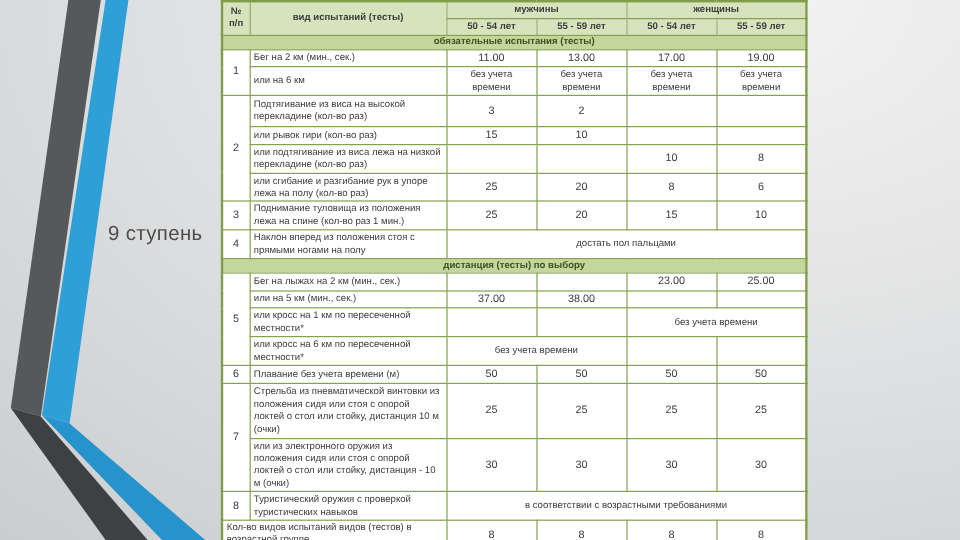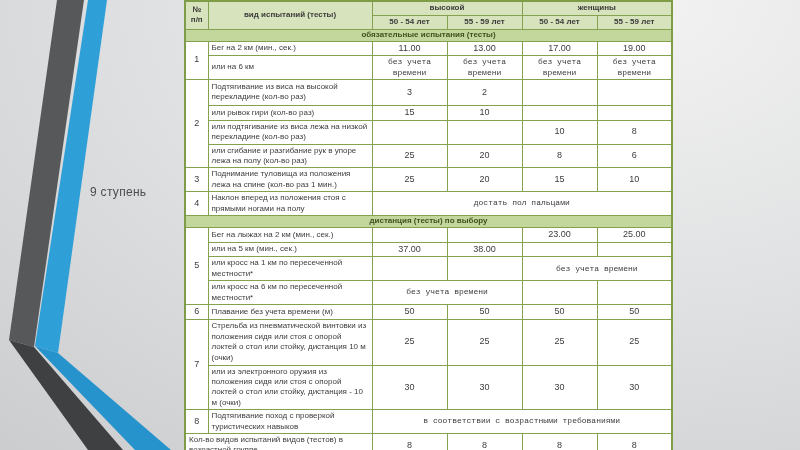--- a/index.html
+++ b/index.html
@@ -4,41 +4,41 @@
 <style>
   html,body{margin:0;padding:0;}
   body{
     width:800px;height:450px;overflow:hidden;position:relative;
     font-family:"Liberation Sans",sans-serif;
     background:radial-gradient(130% 150% at 78% 0%, #f3f3f3 0%, #e0e1e2 45%, #c6c8ca 100%);
   }
   .ribbon{position:absolute;left:0;top:0;pointer-events:none;}
   .stage-label{
     position:absolute;left:90px;top:185px;width:80px;
-    font-size:12px;color:#4d4d4d;letter-spacing:.3px;white-space:nowrap;
+    font-size:17px;color:#4d4d4d;letter-spacing:.3px;white-space:nowrap;
   }
   table.standards{
     position:absolute;left:184px;top:0;width:487px;
     border-collapse:collapse;table-layout:fixed;
     background:#fff;
     border:2px solid #7f9c49;
     font-size:8px;color:#3c3c3c;
   }
   table.standards td, table.standards th{
     border:1px solid #84a150;
     padding:1px 3px;
     vertical-align:middle;
     line-height:1.3;
     overflow:hidden;
   }
   th{background:#d7e3bc;font-weight:bold;text-align:center;font-size:8px;}
   td.num{text-align:center;font-size:9px;}
   td.name{text-align:left;}
   td.val{text-align:center;font-size:9px;}
-  td.val-sm{text-align:center;font-size:8px;font-family:Liberation Mono, monospace;}
+  td.val-sm{text-align:center;font-size:8px;}
   tr.section td{
     background:#c3d69b;text-align:center;font-weight:bold;
     color:#41511f;font-size:8px;padding:0;
   }
   td.foot-name{text-align:left;}
 </style>
 </head>
 <body>
 
 <svg class="ribbon" width="800" height="450" viewBox="0 0 800 450">
@@ -59,21 +59,21 @@
     <col style="width:75px">
       <col style="width:75px">
   </colgroup>
   <thead>
     <tr style="height:14px">
       <th rowspan="2">
         <div>№</div>
         <div>п/п</div>
       </th>
       <th rowspan="2">вид испытаний (тесты)</th>
-      <th colspan="2">высокой</th>
+      <th colspan="2">мужчины</th>
       <th colspan="2">женщины</th>
     </tr>
     <tr style="height:14px">
       <th>50 - 54 лет</th>
       <th>55 - 59 лет</th>
       <th>50 - 54 лет</th>
       <th>55 - 59 лет</th>
     </tr>
   </thead>
   <tbody>
@@ -194,21 +194,21 @@
     <tr style="height:42px">
       <td class="name">или из электронного оружия из положения сидя или стоя с опорой локтей о стол или стойку, дистанция - 10 м (очки)</td>
       <td class="val">30</td>
       <td class="val">30</td>
       <td class="val">30</td>
       <td class="val">30</td>
     </tr>
 
     <tr style="height:23px">
       <td class="num">8</td>
-      <td class="name">Подтягивание поход с проверкой туристических навыков</td>
+      <td class="name">Туристический оружия с проверкой туристических навыков</td>
       <td class="val-sm" colspan="4">в соответствии с возрастными требованиями</td>
     </tr>
 
     <tr style="height:23px">
       <td class="foot-name" colspan="2">Кол-во видов испытаний видов (тестов) в возрастной группе</td>
       <td class="val">8</td>
       <td class="val">8</td>
       <td class="val">8</td>
       <td class="val">8</td>
     </tr>

